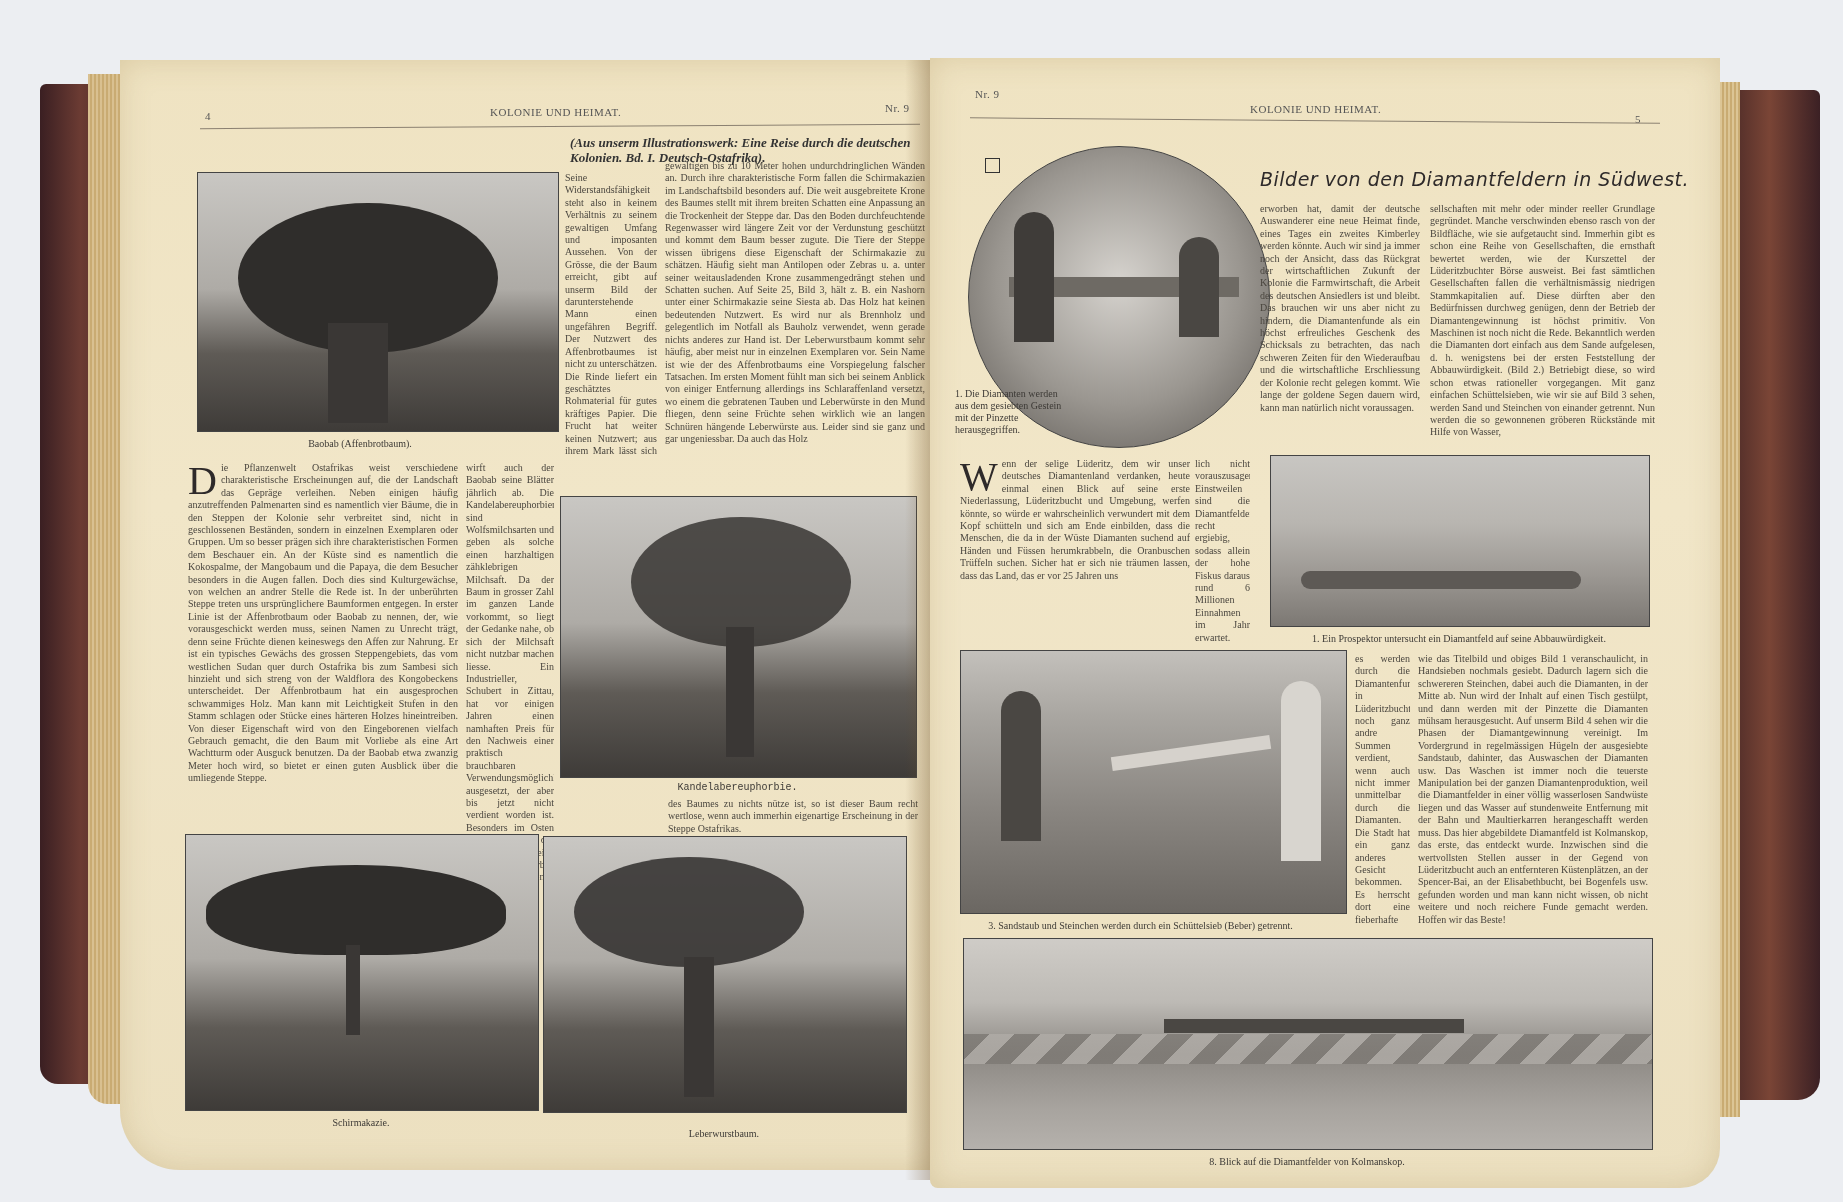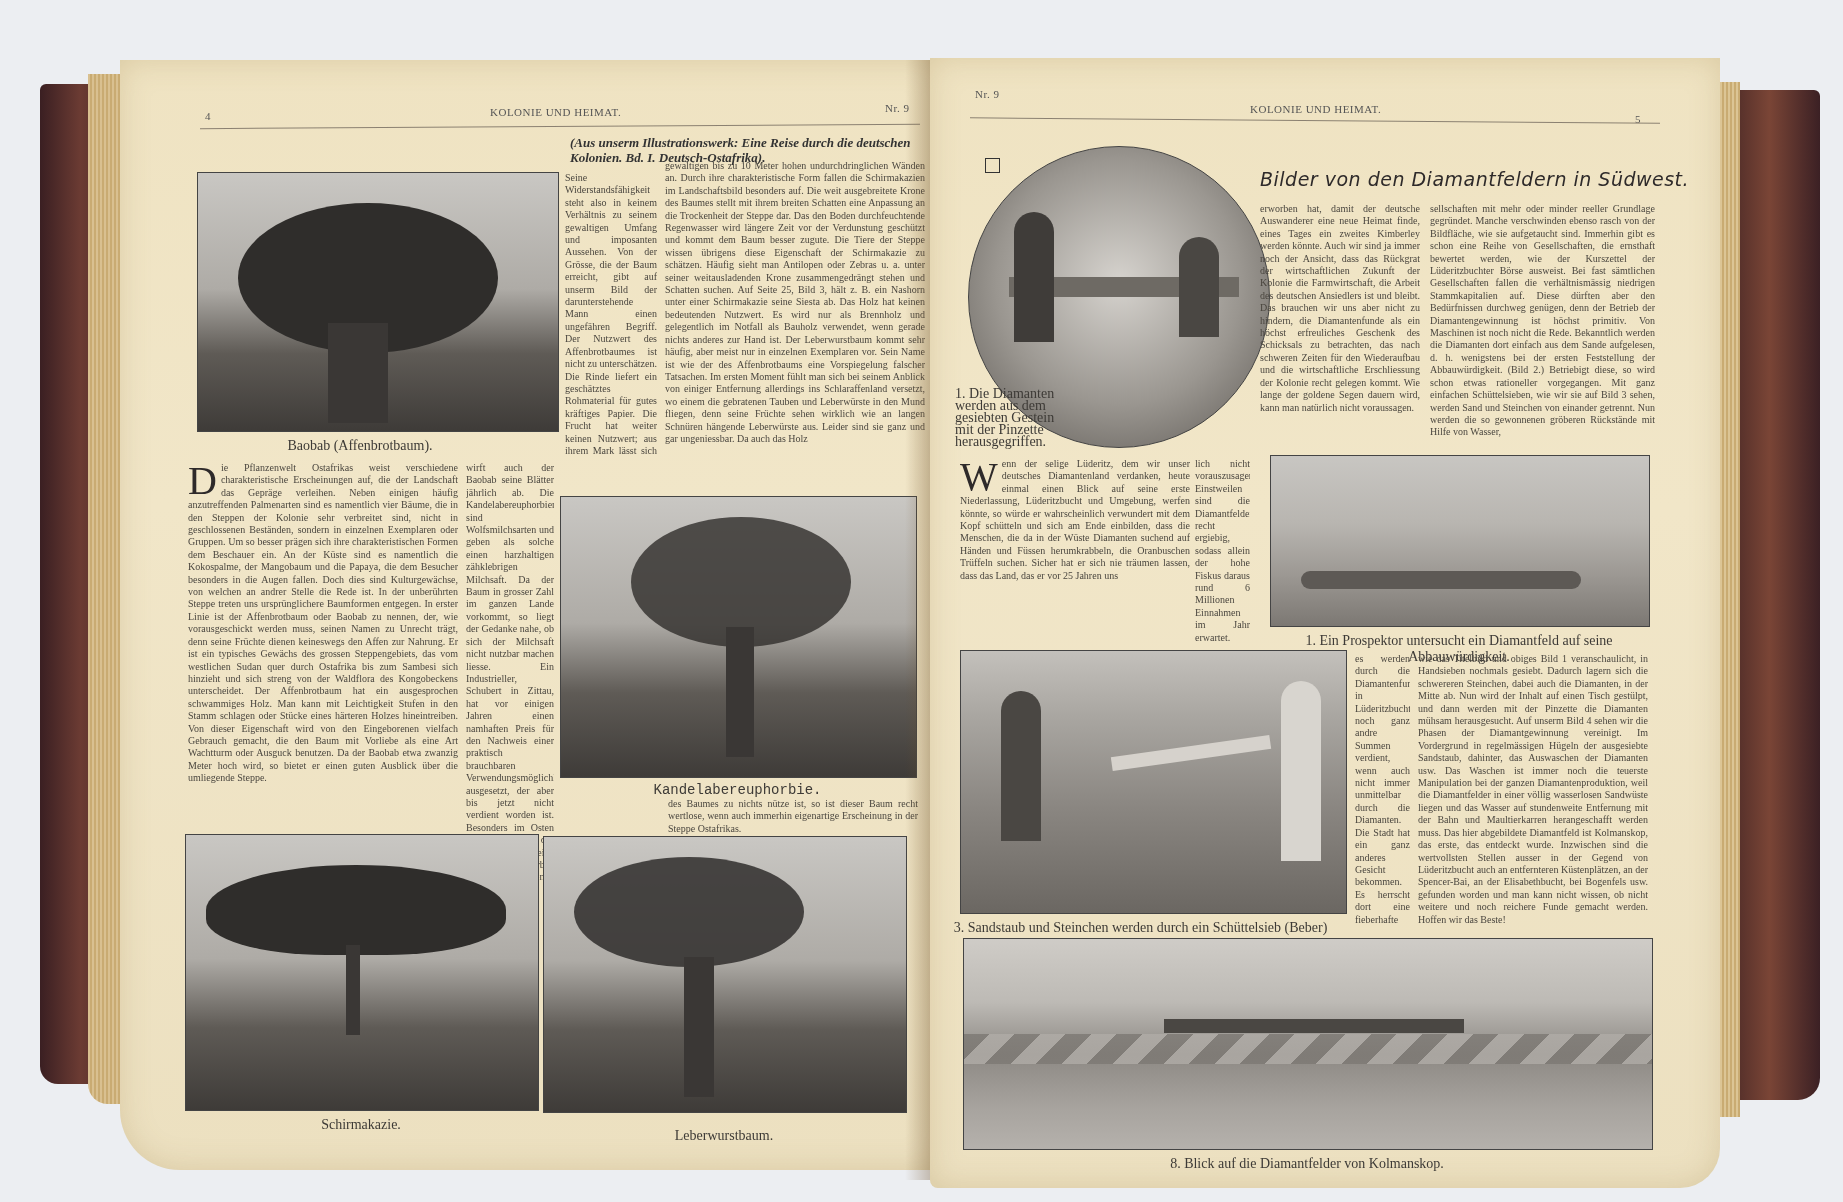--- a/index.html
+++ b/index.html
@@ -14,21 +14,21 @@
   .page-right{left:930px;top:58px;width:790px;height:1130px;border-radius:0 0 40px 8px;}
   .gutter{left:905px;top:60px;width:60px;height:1120px;background:linear-gradient(90deg,rgba(0,0,0,0),rgba(110,80,40,.35) 45%,rgba(110,80,40,.35) 55%,rgba(0,0,0,0));}
   .runhead{font-size:11px;color:#555;letter-spacing:.5px;}
   .rule{height:1px;background:#8b8171;}
   .title-script{font-family:"DejaVu Sans",sans-serif;font-style:italic;color:#2e2a2a;letter-spacing:.5px;}
   .subtitle{font-family:Liberation Serif, serif;font-weight:bold;font-style:italic;font-size:13px;color:#333;line-height:15px;}
   .photo{background:radial-gradient(ellipse at 50% 40%,#b9b7b3,#6b6864 60%,#3c3a38);border:1px solid #444;}
   .photo.sky{background:linear-gradient(180deg,#c9c7c3 0%,#aeaba6 45%,#5f5b56 70%,#3e3b38 100%);}
   .photo.sand{background:linear-gradient(180deg,#c8c6c2 0%,#b8b5b0 40%,#9c9893 70%,#7c7873 100%);}
   .photo.circle{border-radius:50%;}
-  .caption{font-size:14px;color:#3d3a36;text-align:center;}
+  .caption{font-size:10px;color:#3d3a36;text-align:center;}
   .body-text{font-size:10px;line-height:12.4px;color:#4a463f;text-align:justify;overflow:hidden;}
   .tree{position:absolute;border-radius:50%;background:#2f2d2b;}
   .trunk{position:absolute;background:#3a3735;}
   .square-box{width:13px;height:13px;border:1.5px solid #333;}
   .dropcap{float:left;font-size:40px;line-height:34px;margin:2px 4px 0 0;color:#2e2a2a;font-family:"Liberation Serif",serif;}
 </style>
 </head>
 <body>
 
 <div class="abs cover-left"></div>

